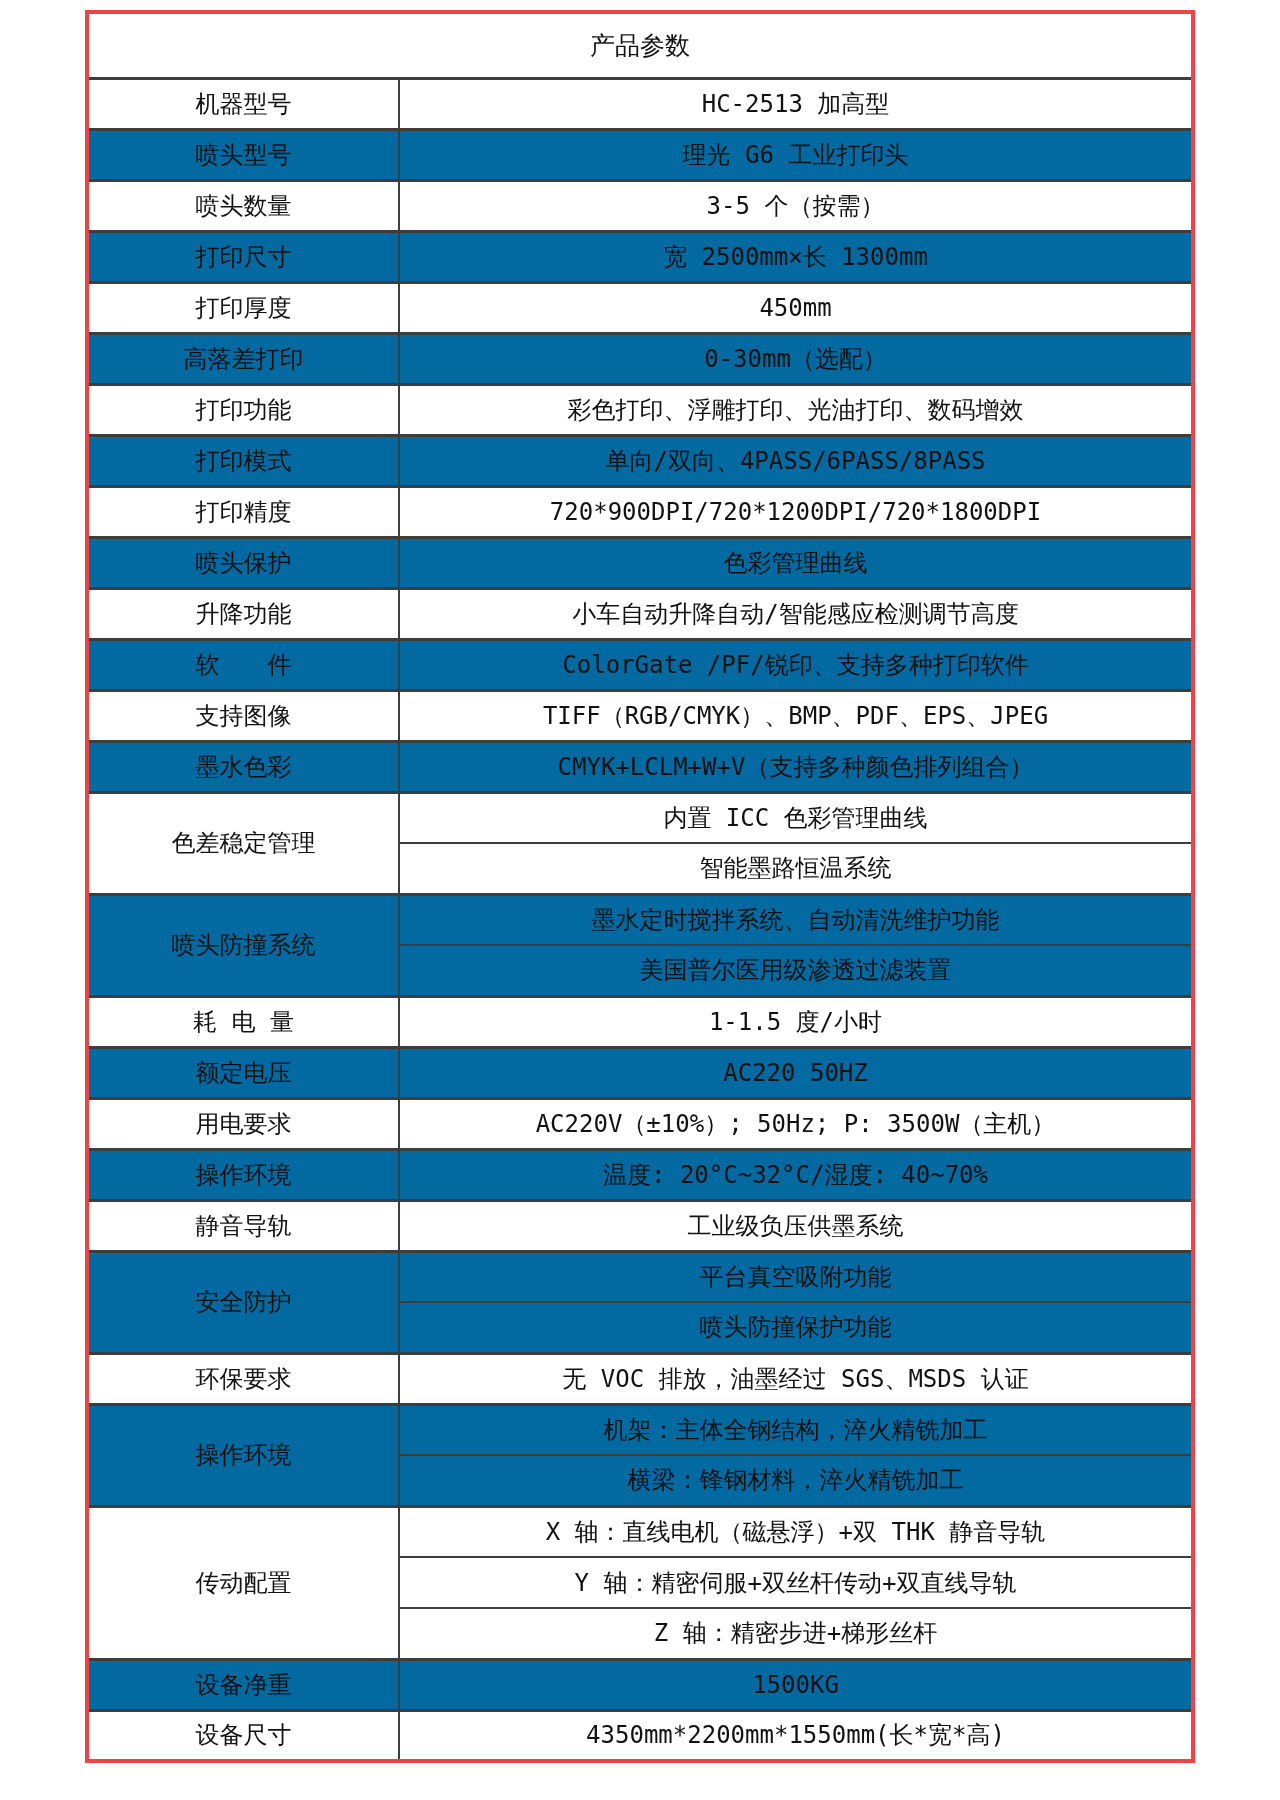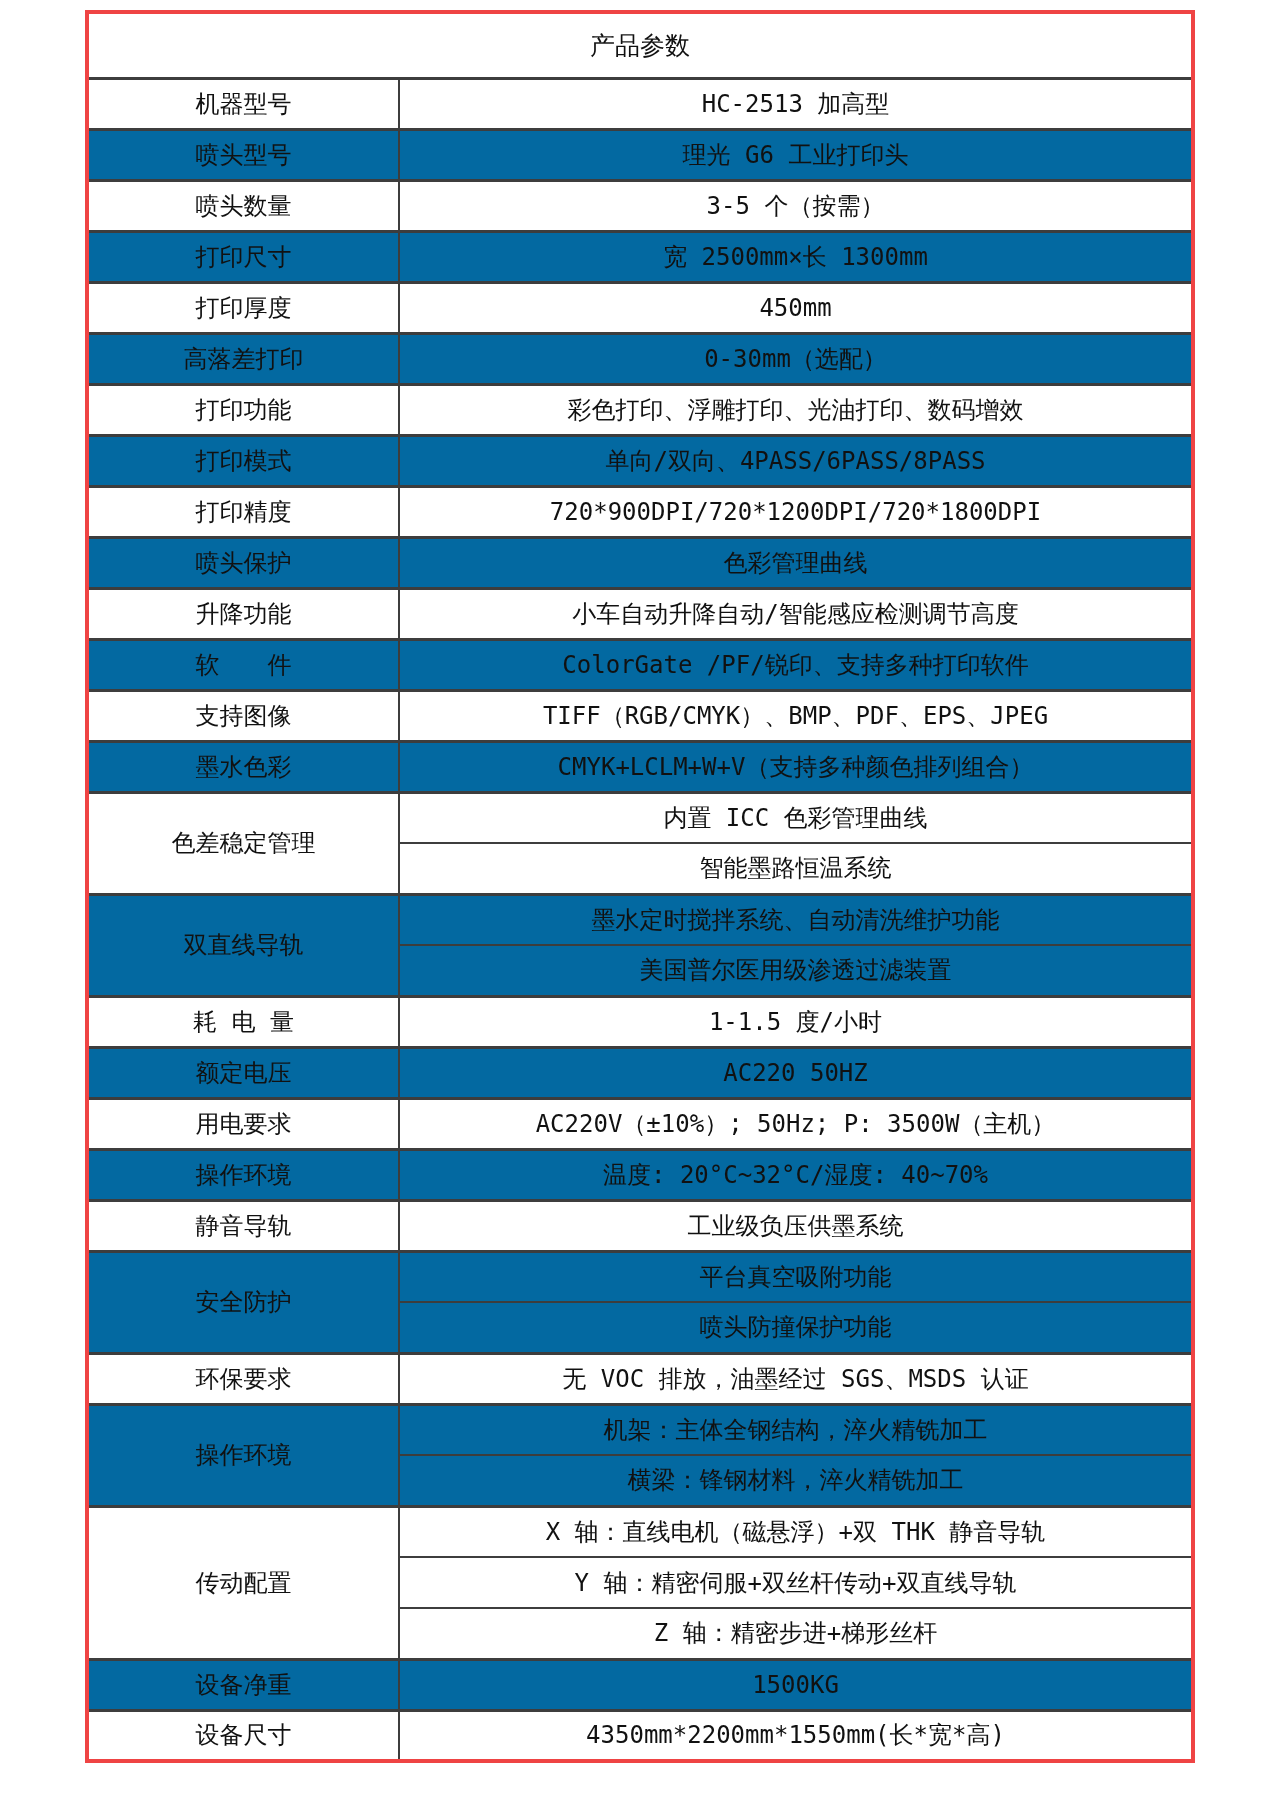--- a/index.html
+++ b/index.html
@@ -117,21 +117,21 @@
           <td class="bg-gray">CMYK+LCLM+W+V（支持多种颜色排列组合）</td>
         </tr>
         <tr class="section-start">
           <td class="bg-white" rowspan="2">色差稳定管理</td>
           <td class="bg-white">内置 ICC 色彩管理曲线</td>
         </tr>
         <tr>
           <td class="bg-white">智能墨路恒温系统</td>
         </tr>
         <tr class="section-start">
-          <td class="bg-gray" rowspan="2">双直线导轨</td>
+          <td class="bg-gray" rowspan="2">喷头防撞系统</td>
           <td class="bg-gray">墨水定时搅拌系统、自动清洗维护功能</td>
         </tr>
         <tr>
           <td class="bg-gray">美国普尔医用级渗透过滤装置</td>
         </tr>
         <tr class="section-start">
           <td class="bg-white" rowspan="1">耗 电 量</td>
           <td class="bg-white">1-1.5 度/小时</td>
         </tr>
         <tr class="section-start">

